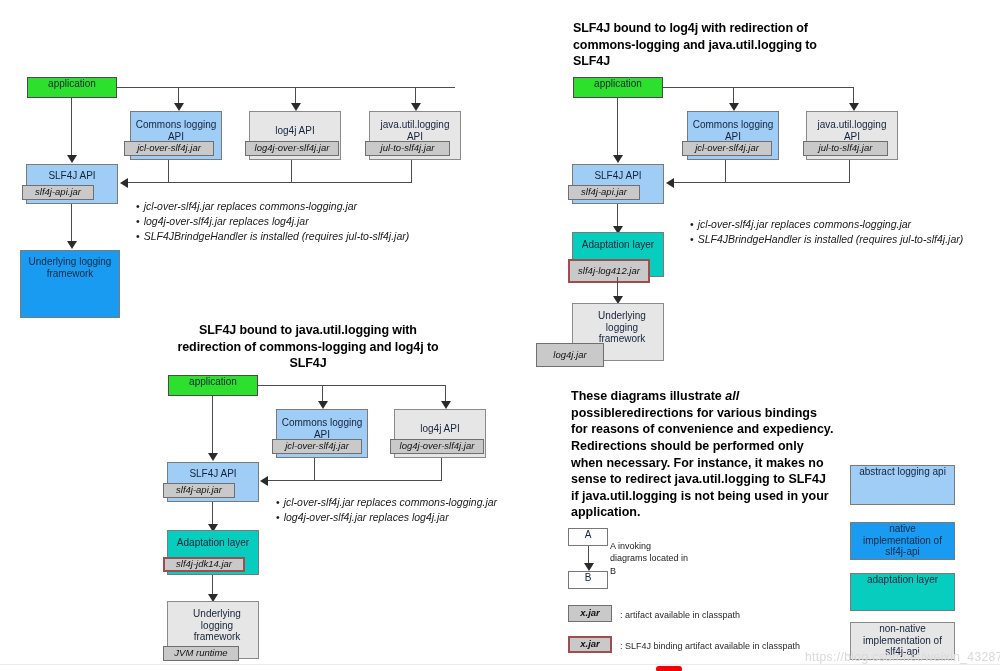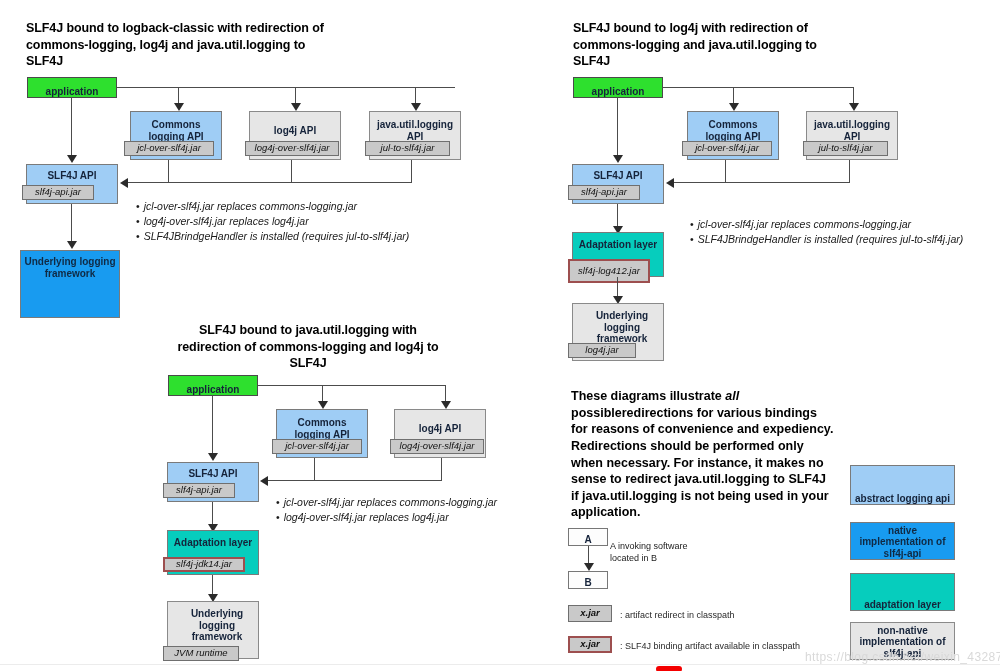--- a/index.html
+++ b/index.html
@@ -1,22 +1,22 @@
 <!DOCTYPE html>
 <html><head>
 <meta charset="utf-8">
 <style>
   html,body{margin:0;padding:0;background:#ffffff;}
   body{font-family:"Liberation Sans",sans-serif;-webkit-font-smoothing:antialiased;}
   #canvas{position:relative;width:1000px;height:671px;background:#ffffff;overflow:hidden;}
 
   
   .box{position:absolute;box-sizing:border-box;border:1px solid #6b6b6b;
-       display:flex;align-items:flex-end;justify-content:center;text-align:center;
-       font-size:10px;color:#15233a;line-height:1.15;font-weight:bold;}
+       display:flex;align-items:flex-start;justify-content:center;text-align:center;
+       font-size:10px;color:#15233a;line-height:1.15;}
   .box.green{background:#2ee02e;border-color:#4a4a4a;}
   .box.lightblue{background:#9fcdf5;border-color:#7a7a7a;}
   .box.brightblue{background:#189bf0;border-color:#7a7a7a;color:#102a44;}
   .box.teal{background:#06cdbd;border-color:#7a7a7a;}
   .box.grey{background:#e6e6e6;border-color:#8a8a8a;}
   .box .lbl{padding:0 3px;pointer-events:none;}
   .boxtop{position:absolute;left:0;right:0;top:0;display:flex;align-items:center;
           justify-content:center;text-align:center;}
 
   
@@ -49,21 +49,20 @@
   .watermark{position:absolute;font-size:12px;color:#d9d9d9;letter-spacing:.4px;
              font-family:"Liberation Sans",sans-serif;white-space:nowrap;}
   .redbar{position:absolute;background:#f40000;border-radius:3px;}
   .botline{position:absolute;left:0;right:0;height:1px;background:#ececec;}
 </style>
 </head>
 <body>
 
 <div id="canvas">
 
-  <div class="heading" style="left:26px;top:20px;width:300px;">SLF4J bound to logback-classic with redirection of commons-logging, log4j and java.util.logging to SLF4J</div>
 
   <div class="box green" style="left:27px;top:77px;width:90px;height:21px;">
     <span class="lbl">application</span>
   </div>
 
   <div class="ln lnh" style="left:117px;top:87px;width:338px;"></div>
   <div class="ln lnv" style="left:178px;top:87px;height:18px;"></div>
   <div class="arrow-d" style="left:174px;top:103px;"></div>
   <div class="ln lnv" style="left:295px;top:87px;height:18px;"></div>
   <div class="arrow-d" style="left:291px;top:103px;"></div>
@@ -152,21 +151,21 @@
     <span class="lbl boxtop" style="top:6px;">Adaptation layer</span>
   </div>
   <div class="jar binding" style="left:568px;top:259px;width:82px;height:24px;">slf4j-log412.jar</div>
 
   <div class="ln lnv" style="left:617px;top:277px;height:22px;"></div>
   <div class="arrow-d" style="left:613px;top:296px;"></div>
 
   <div class="box grey" style="left:572px;top:303px;width:92px;height:58px;">
     <span class="lbl boxtop" style="top:6px;width:60px;left:16px;right:auto;">Underlying logging framework</span>
   </div>
-  <div class="jar" style="left:568px;top:343px;width:68px;height:15px;">log4j.jar</div>
+  <div class="jar" style="left:536px;top:343px;width:68px;height:24px;">log4j.jar</div>
 
   <div class="bullets" style="left:690px;top:217px;">
     <div>jcl-over-slf4j.jar replaces commons-logging.jar</div>
     <div>SLF4JBrindgeHandler is installed (requires jul-to-slf4j.jar)</div>
   </div>
 
   <div class="heading" style="left:168px;top:322px;width:280px;text-align:center;">SLF4J bound to java.util.logging with redirection of commons-logging and log4j to SLF4J</div>
 
   <div class="box green" style="left:168px;top:375px;width:90px;height:21px;">
     <span class="lbl">application</span>
@@ -226,24 +225,24 @@
   </div>
 
   <div class="box" style="left:568px;top:528px;width:40px;height:18px;background:#fdfdfd;border-color:#777;">
     <span class="lbl">A</span>
   </div>
   <div class="ln lnv" style="left:588px;top:546px;height:20px;"></div>
   <div class="arrow-d" style="left:584px;top:563px;"></div>
   <div class="box" style="left:568px;top:571px;width:40px;height:18px;background:#fdfdfd;border-color:#777;">
     <span class="lbl">B</span>
   </div>
-  <div class="ab-lbl" style="left:610px;top:540px;width:80px;">A invoking software located in B</div>
+  <div class="ab-lbl" style="left:610px;top:540px;width:80px;">A invoking diagrams located in B</div>
 
   <div class="jar" style="left:568px;top:605px;width:44px;height:17px;font-weight:bold;">x.jar</div>
-  <div class="legend-txt" style="left:620px;top:609px;">: artifact redirect in classpath</div>
+  <div class="legend-txt" style="left:620px;top:609px;">: artifact available in classpath</div>
 
   <div class="jar binding" style="left:568px;top:636px;width:44px;height:17px;font-weight:bold;">x.jar</div>
   <div class="legend-txt" style="left:620px;top:640px;">: SLF4J binding artifact available in classpath</div>
 
   <div class="box lightblue" style="left:850px;top:465px;width:105px;height:40px;">
     <span class="lbl">abstract logging api</span>
   </div>
   <div class="box brightblue" style="left:850px;top:522px;width:105px;height:38px;">
     <span class="lbl">native implementation of slf4j-api</span>
   </div>

